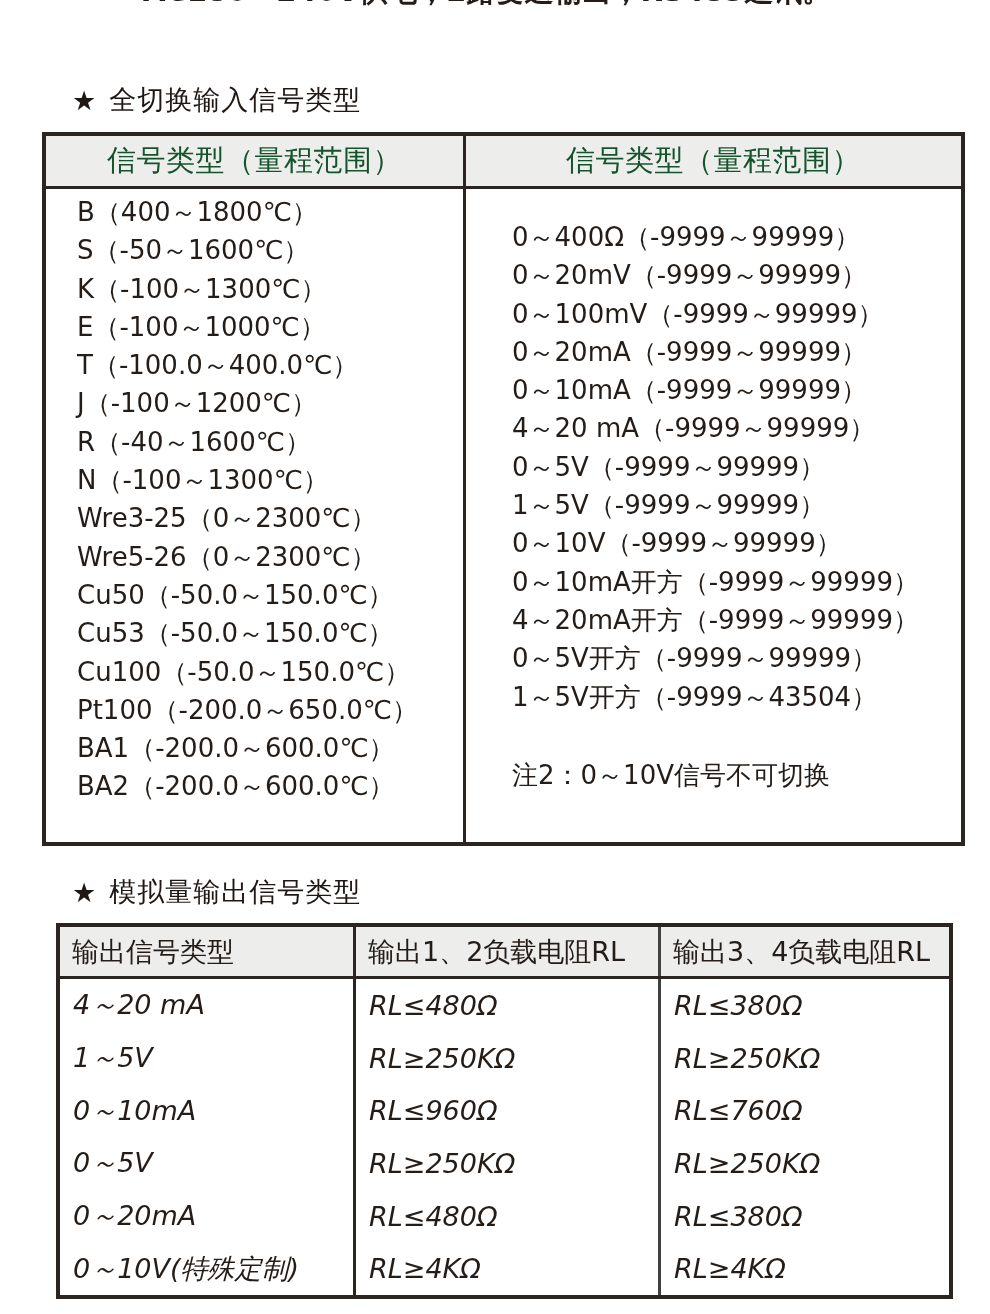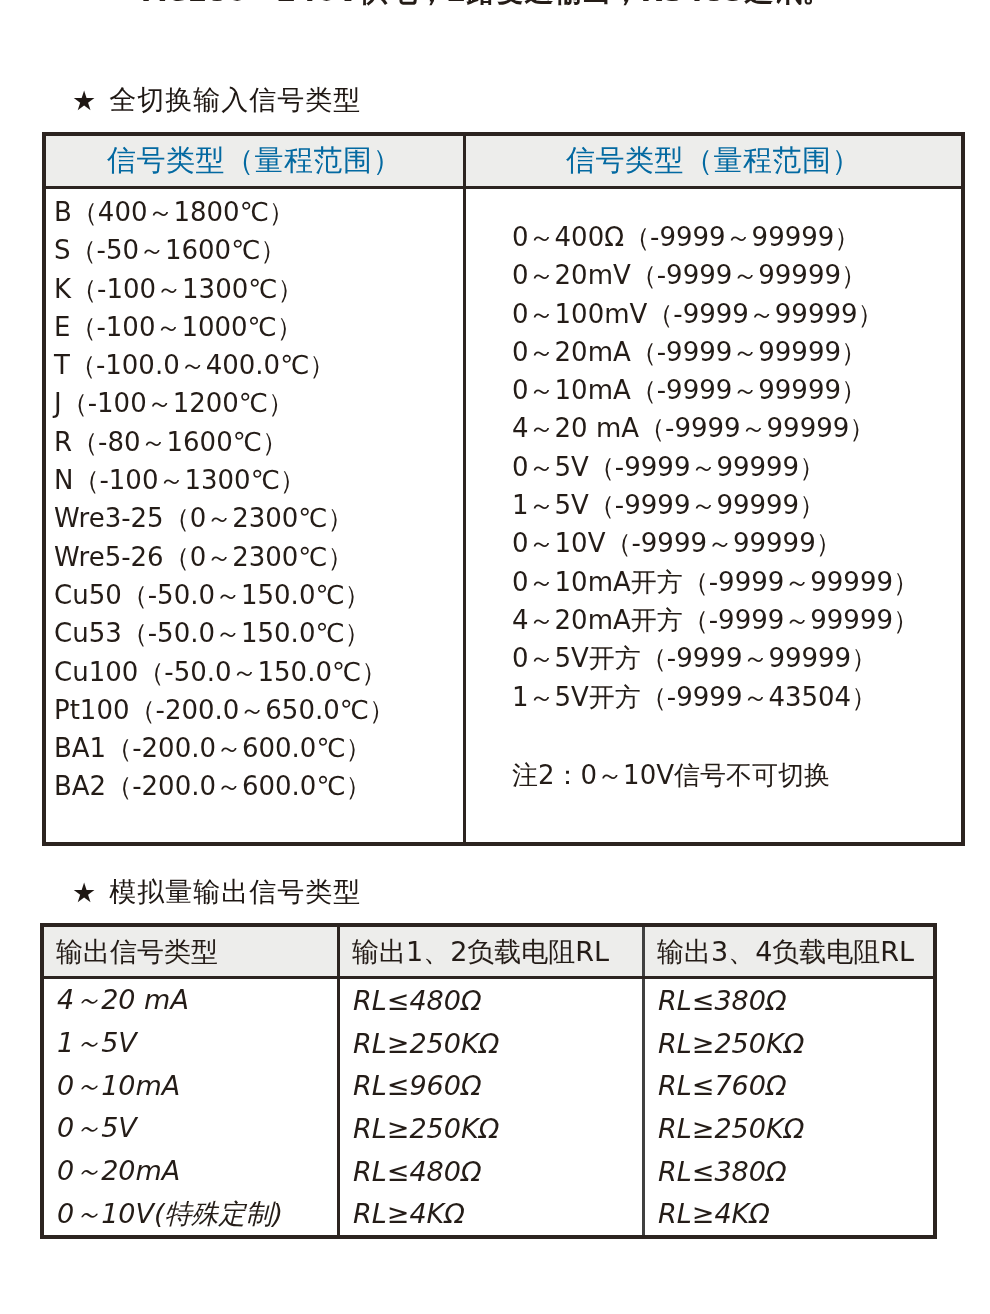--- a/index.html
+++ b/index.html
@@ -54,49 +54,49 @@
     flex: 0 0 50px;
     border-bottom: 3px solid #2c2420;
     background: #ededeb;
   }
   .t1-header .hcell {
     display: flex;
     align-items: center;
     justify-content: center;
     font-size: 29px;
     letter-spacing: 0.5px;
-    color: #0369a1;
+    color: #14532d;
   }
   .t1-header .hcell.left  { width: 420px; border-right: 3px solid #2c2420; box-sizing: border-box; }
   .t1-header .hcell.right { flex: 1; }
   .t1-body { display: flex; flex: 1; }
   .t1-col-left {
     width: 420px;
     border-right: 3px solid #2c2420;
     box-sizing: border-box;
-    padding: 4px 0 0 8px;
+    padding: 4px 0 0 31px;
   }
   .t1-col-right {
     flex: 1;
     padding: 29px 0 0 46px;
   }
   .t1 .row {
     font-size: 26px;
     line-height: 38.3px;
     white-space: nowrap;
     color: #241c17;
   }
   .t1-notes { margin-top: 41px; }
   .t1-notes .row { line-height: 37px; }
 
   
   .t2 {
     position: absolute;
-    left: 40px; top: 923px;
-    width: 897px; height: 316px;
+    left: 56px; top: 923px;
+    width: 897px; height: 376px;
     border: 4px solid #2c2420;
     box-sizing: border-box;
     display: flex;
     flex-direction: column;
   }
   .t2-header {
     display: flex;
     height: 49px;
     flex: 0 0 49px;
     border-bottom: 3px solid #2c2420;
@@ -142,21 +142,21 @@
     <div class="hcell right">信号类型（量程范围）</div>
   </div>
   <div class="t1-body">
     <div class="t1-col-left">
       <div class="row">B（400～1800℃）</div>
       <div class="row">S（-50～1600℃）</div>
       <div class="row">K（-100～1300℃）</div>
       <div class="row">E（-100～1000℃）</div>
       <div class="row">T（-100.0～400.0℃）</div>
       <div class="row">J（-100～1200℃）</div>
-      <div class="row">R（-80～1600℃）</div>
+      <div class="row">R（-40～1600℃）</div>
       <div class="row">N（-100～1300℃）</div>
       <div class="row">Wre3-25（0～2300℃）</div>
       <div class="row">Wre5-26（0～2300℃）</div>
       <div class="row">Cu50（-50.0～150.0℃）</div>
       <div class="row">Cu53（-50.0～150.0℃）</div>
       <div class="row">Cu100（-50.0～150.0℃）</div>
       <div class="row">Pt100（-200.0～650.0℃）</div>
       <div class="row">BA1（-200.0～600.0℃）</div>
       <div class="row">BA2（-200.0～600.0℃）</div>
     </div>

